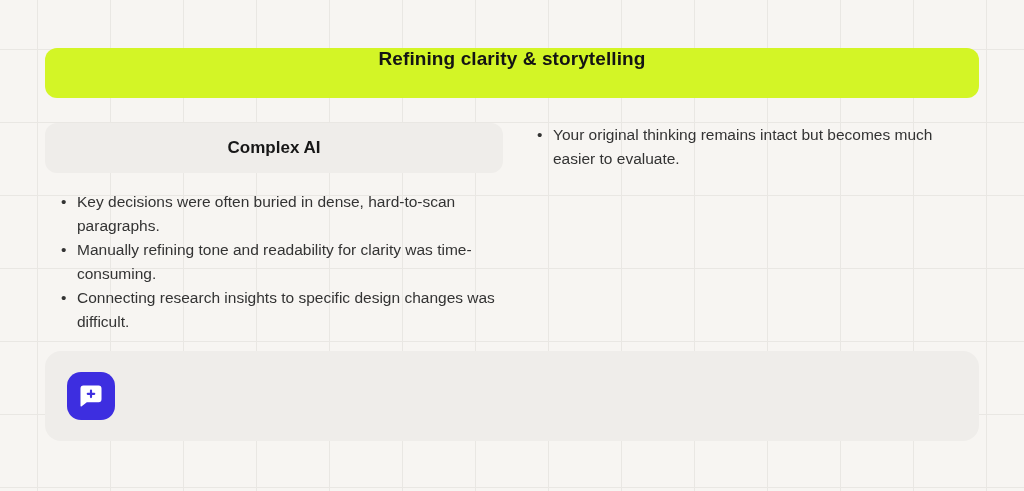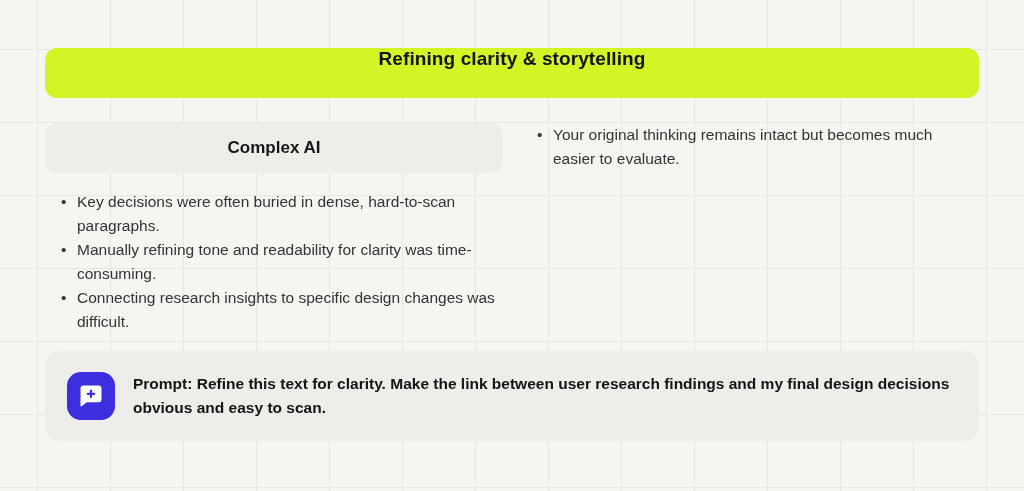--- a/index.html
+++ b/index.html
@@ -151,17 +151,16 @@
 
     </div>
 
     <div class="prompt-bar">
       <div class="prompt-icon">
         <svg viewBox="0 0 24 24" aria-hidden="true">
           <path d="M21 15a2 2 0 0 1-2 2H8l-5 4V5a2 2 0 0 1 2-2h14a2 2 0 0 1 2 2z" fill="#ffffff" stroke="#ffffff" stroke-width="1.4" stroke-linejoin="round"></path>
           <path d="M12 7v6 M9 10h6" stroke="#3d2ee0" stroke-width="2" stroke-linecap="round"></path>
         </svg>
       </div>
-      <p class="prompt-text">Prompt: Refine this text for clarity. Make the link between user research findings and my final design decisions obvious and easy to scan.</p>
     </div>
 
   </div>
 </div>
 
 </body></html>

